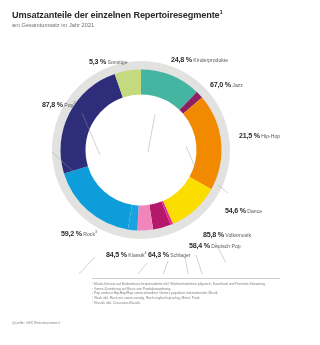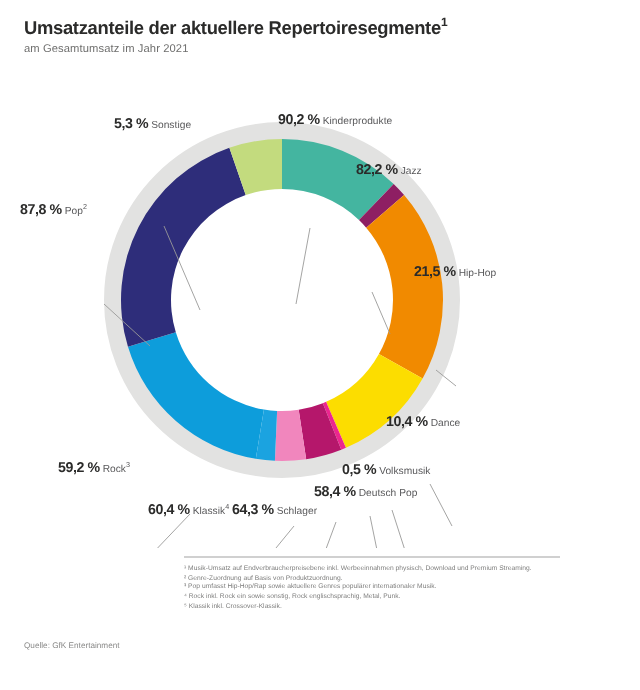--- a/index.html
+++ b/index.html
@@ -63,20 +63,21 @@
     white-space: nowrap;
     font-size: 5.1px;
     color: #4a4a49;
     line-height: 1;
   }
   .lbl .pct {
     font-size: 7.1px;
     font-weight: bold;
     color: #2b2b2a;
     letter-spacing: -0.2px;
+    margin-left: 32px;
   }
   .lbl .nm {
     font-size: 5.1px;
     color: #58585a;
     letter-spacing: 0.02px;
   }
   .lbl .nm sup {
     font-size: 3.6px;
   }
   .footnotes {
@@ -103,21 +104,21 @@
     font-size: 4.1px;
     color: #8a8a89;
     white-space: nowrap;
   }
 </style>
 </head>
 <body>
 
 <div class="page">
 
-  <div class="title"><span>Umsatzanteile der aktuellere Repertoiresegmente</span><sup>1</sup></div>
+  <div class="title"><span>Umsatzanteile der einzelnen Repertoiresegmente</span><sup>1</sup></div>
 
   <div class="subtitle">am Gesamtumsatz im Jahr 2021</div>
 
   <div class="chart-area">
 
     <svg class="donut" viewBox="0 0 285 232">
       <g>
         <circle cx="141" cy="108" r="84.5" fill="none" stroke="#e2e2e1" stroke-width="9"></circle>
       </g>
       <g id="donut-slices">
@@ -147,56 +148,56 @@
           <line x1="75" y1="131" x2="52" y2="110" stroke="#9a9a99" stroke-width="0.45"></line>
         </g>
     </svg>
 
     <div class="lbl" style="left:57px; top:17px;">
       <span class="pct">5,3 %</span>
       <span class="nm">Sonstige</span>
     </div>
 
     <div class="lbl" style="left:139px; top:15px;">
-      <span class="pct">90,2 %</span>
+      <span class="pct">24,8 %</span>
       <span class="nm">Kinderprodukte</span>
     </div>
 
     <div class="lbl" style="left:178px; top:40px;">
-      <span class="pct">82,2 %</span>
+      <span class="pct">67,0 %</span>
       <span class="nm">Jazz</span>
     </div>
 
     <div class="lbl" style="left:207px; top:91px;">
       <span class="pct">21,5 %</span>
       <span class="nm">Hip-Hop</span>
     </div>
 
     <div class="lbl" style="left:193px; top:166px;">
-      <span class="pct">10,4 %</span>
+      <span class="pct">54,6 %</span>
       <span class="nm">Dance</span>
     </div>
 
     <div class="lbl" style="left:171px; top:190px;">
-      <span class="pct">0,5 %</span>
+      <span class="pct">85,8 %</span>
       <span class="nm">Volksmusik</span>
     </div>
 
     <div class="lbl" style="left:157px; top:201px;">
       <span class="pct">58,4 %</span>
       <span class="nm">Deutsch Pop</span>
     </div>
 
     <div class="lbl" style="left:116px; top:210px;">
       <span class="pct">64,3 %</span>
       <span class="nm">Schlager</span>
     </div>
 
     <div class="lbl" style="left:74px; top:210px;">
-      <span class="pct">60,4 %</span>
+      <span class="pct">84,5 %</span>
       <span class="nm"><span>Klassik</span><sup>4</sup></span>
     </div>
 
     <div class="lbl" style="left:29px; top:189px;">
       <span class="pct">59,2 %</span>
       <span class="nm"><span>Rock</span><sup>3</sup></span>
     </div>
 
     <div class="lbl" style="left:10px; top:60px;">
       <span class="pct">87,8 %</span>

